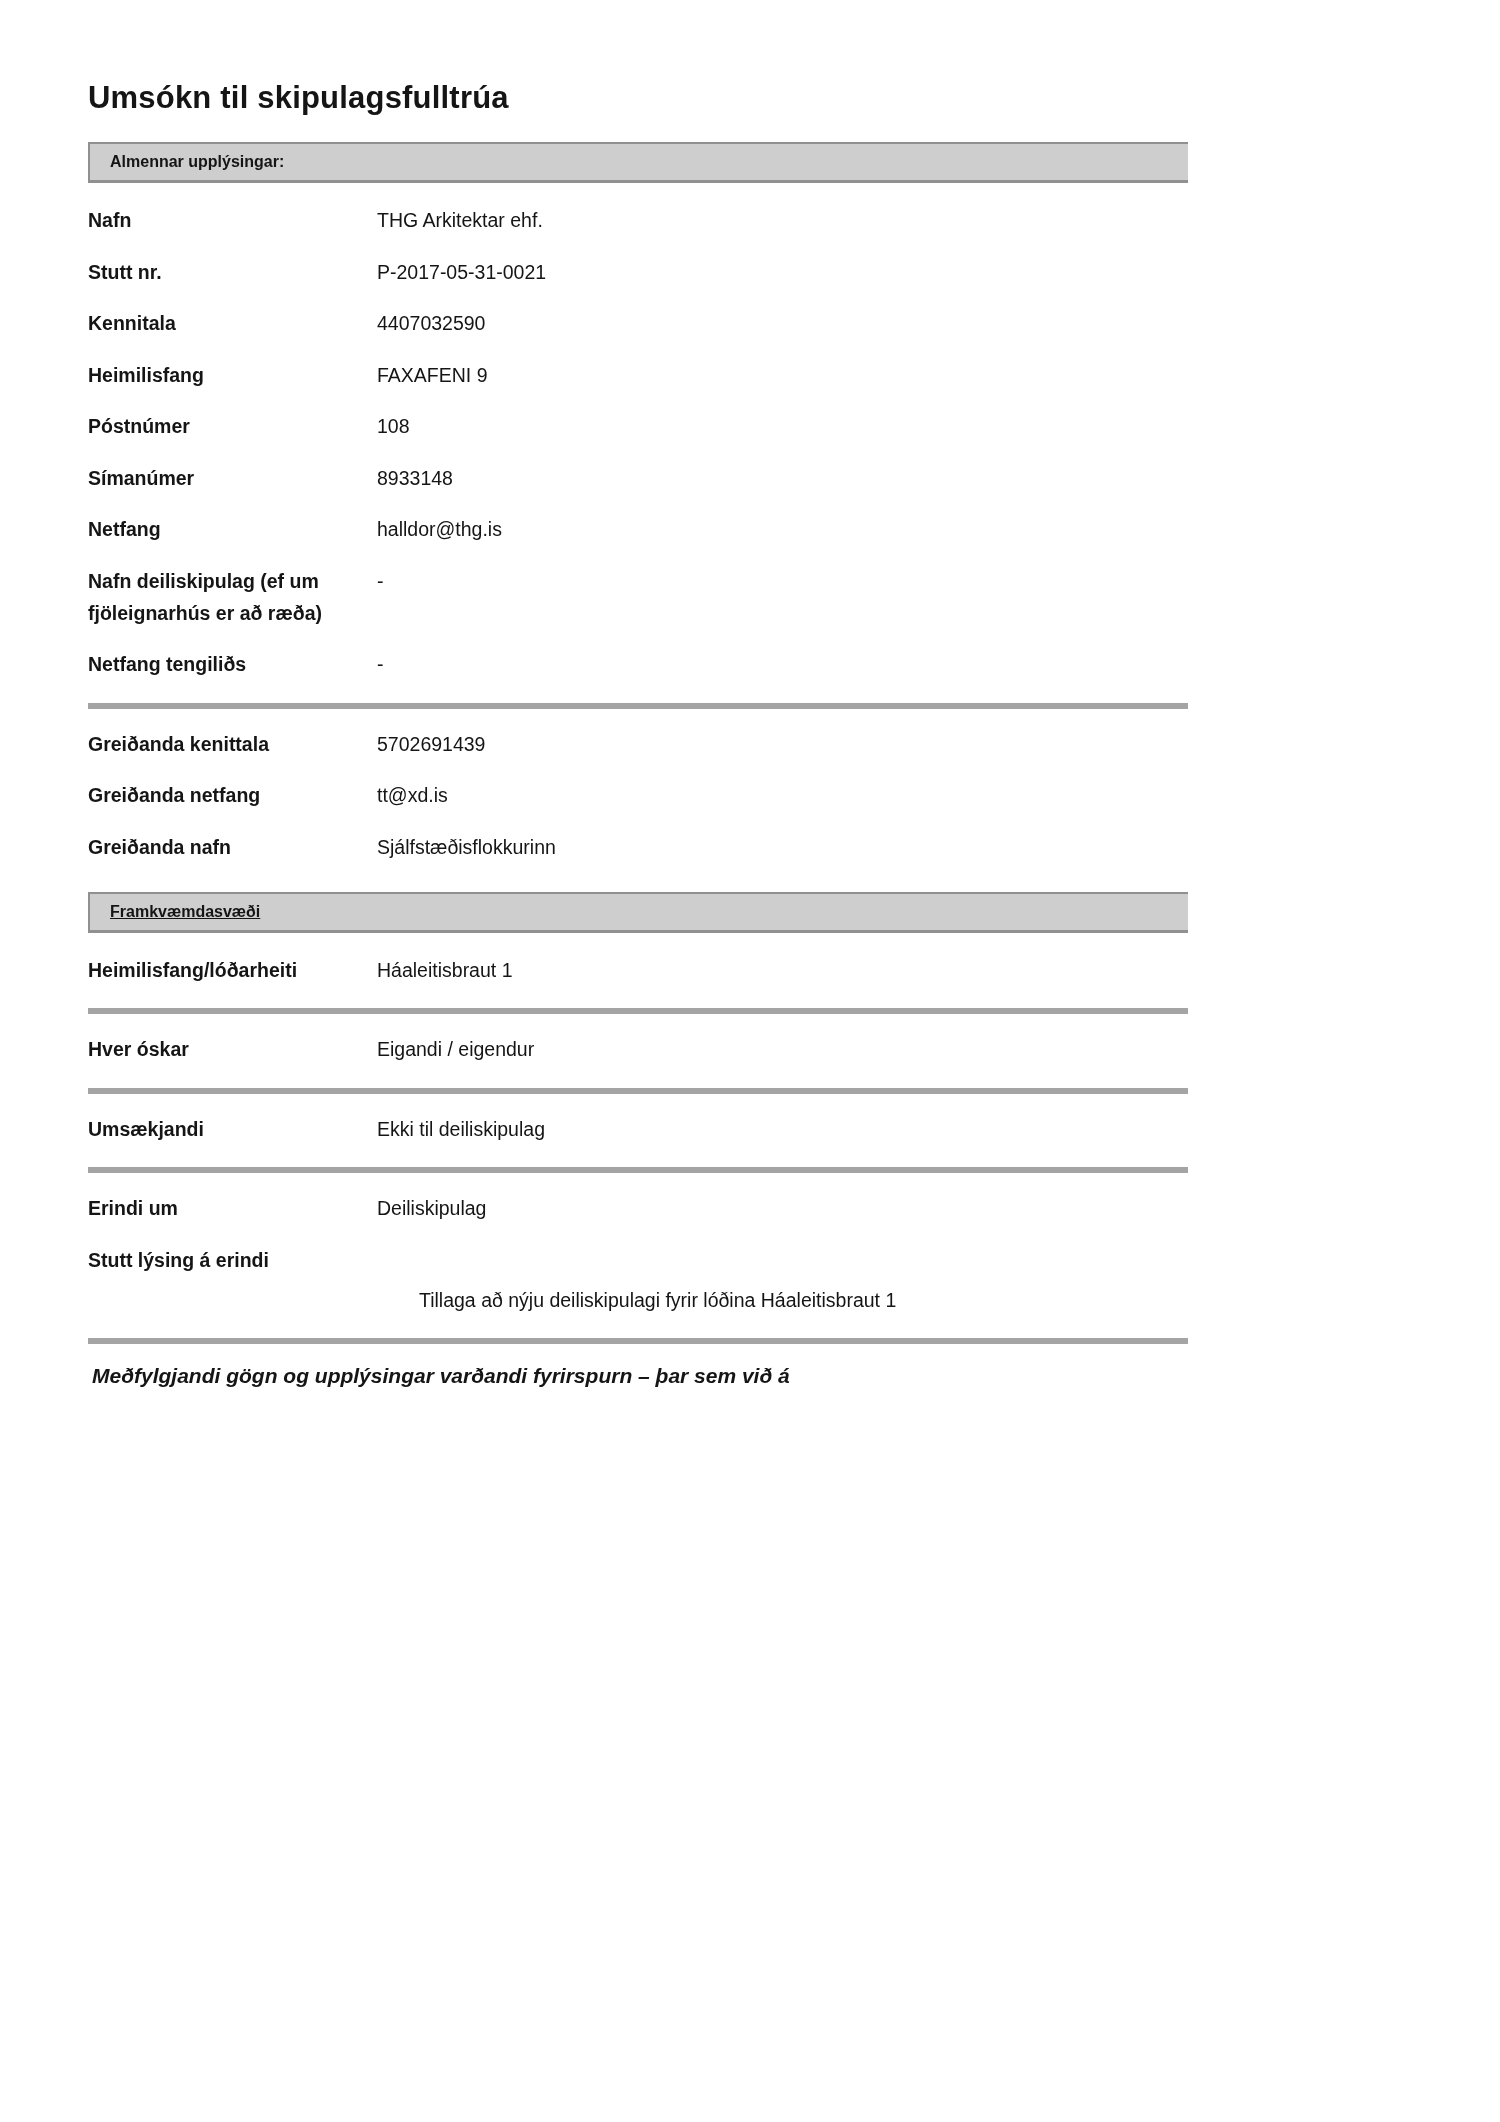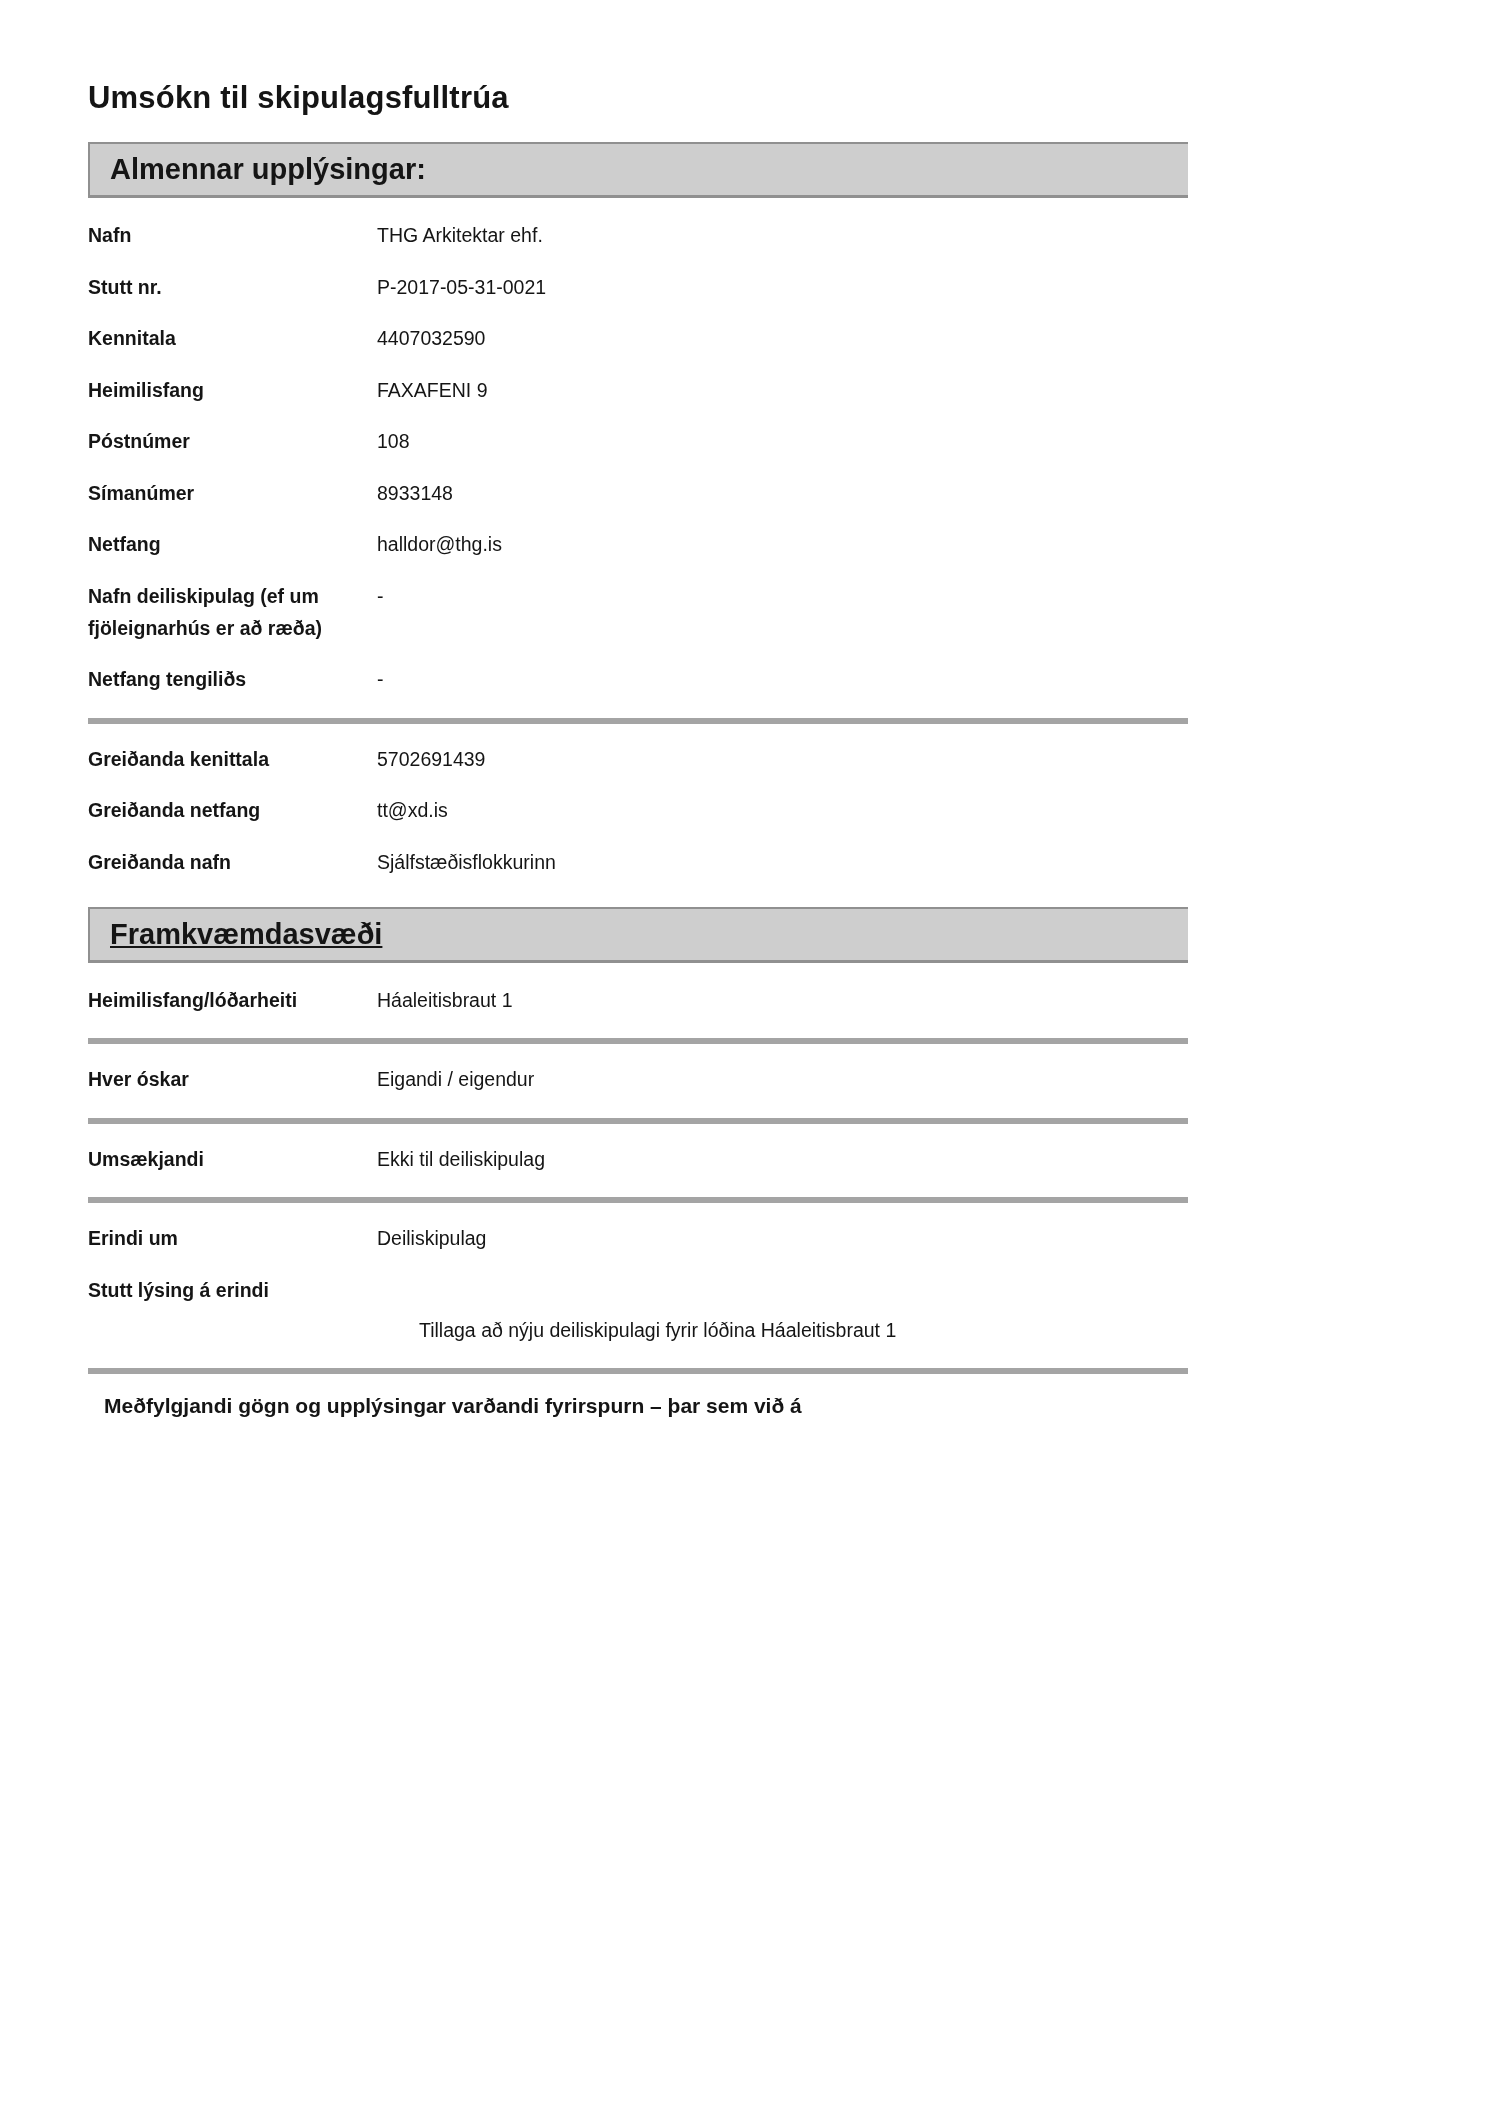--- a/index.html
+++ b/index.html
@@ -28,21 +28,21 @@
     letter-spacing: 0.2px;
   }
   .section-header {
     box-sizing: border-box;
     width: 100%;
     background: #cecece;
     border: 2px solid #909090;
     border-right-width: 3px;
     border-bottom-width: 3px;
     padding: 9px 10px 9px 20px;
-    font-size: 29px;
+    font-size: 16px;
     font-weight: bold;
     margin: 0 0 12px 0;
   }
   .section-header.second {
     margin-top: 18px;
     text-decoration: underline;
   }
   .row {
     display: grid;
     grid-template-columns: 277px 1fr;
@@ -63,21 +63,22 @@
     margin-top: 40px;
   }
   .divider {
     height: 6px;
     background: #a4a4a4;
     margin: 12px 0 10px 0;
   }
   .footer-note {
     font-size: 21px;
     font-weight: bold;
-    margin: 20px 0 0 16px;
+    margin: 20px 0 0 4px;
+    font-style: italic;
   }
 </style>
 </head>
 <body>
 
 <div class="page">
   <div class="content">
 
     <h1 class="page-title">Umsókn til skipulagsfulltrúa</h1>
 

